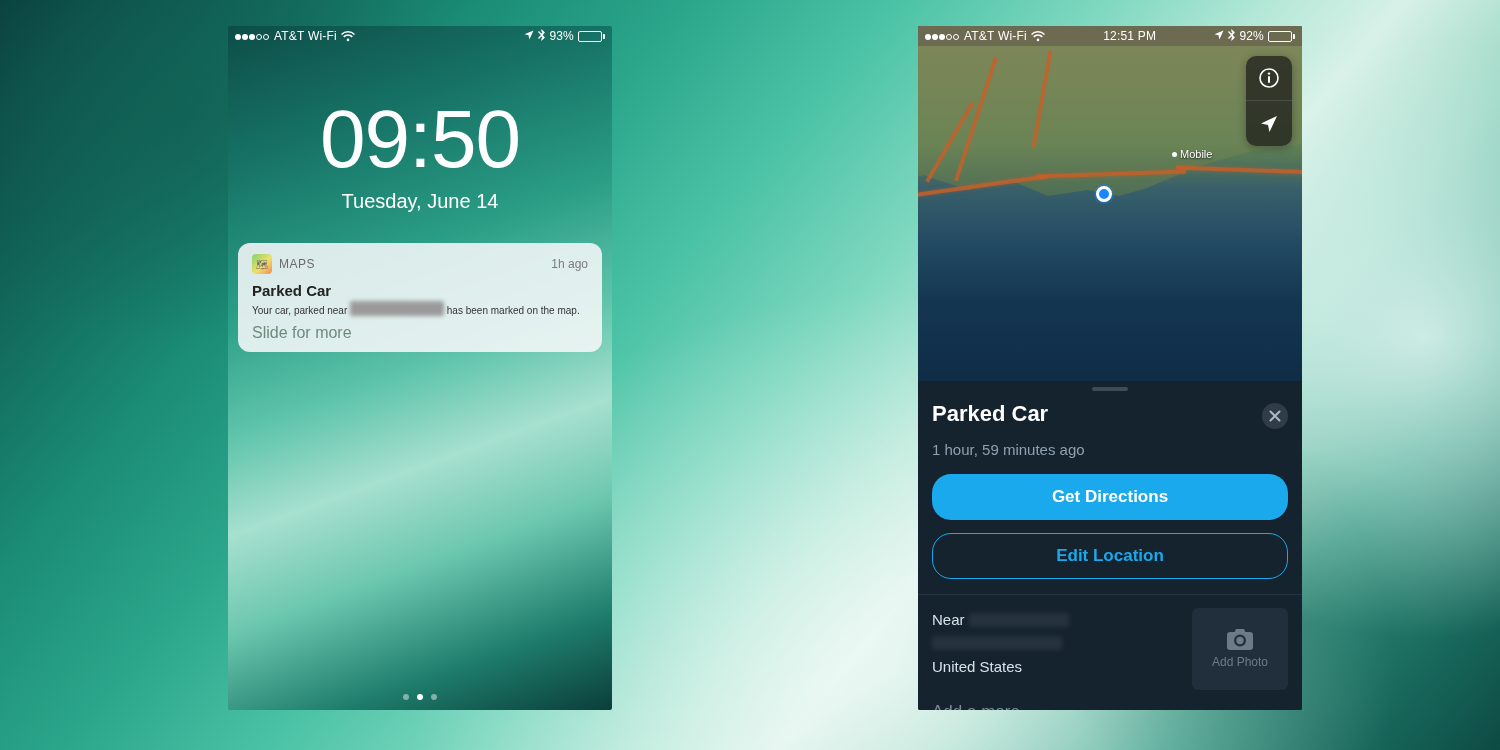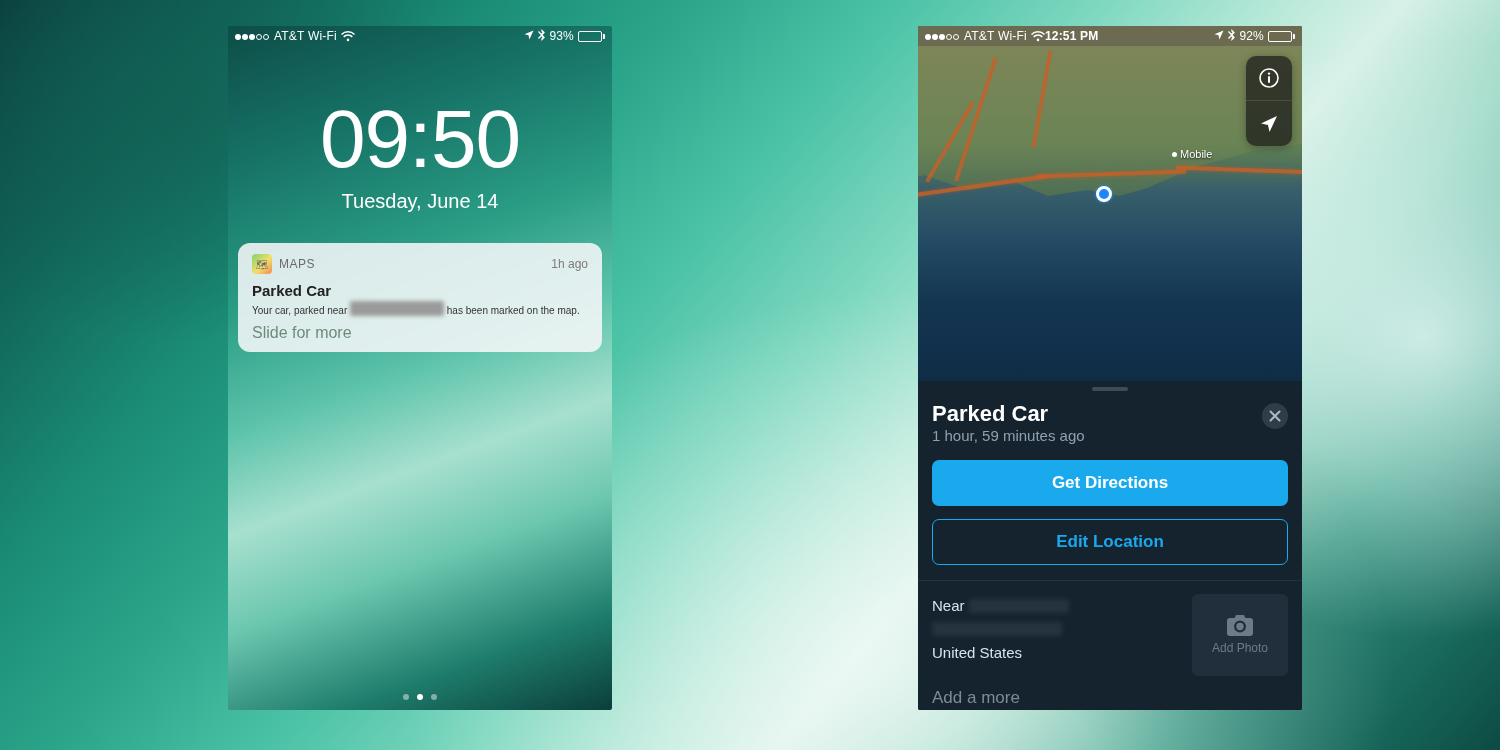--- a/index.html
+++ b/index.html
@@ -3,21 +3,21 @@
 <meta charset="utf-8">
 <style>
 *{margin:0;padding:0;box-sizing:border-box;font-family:-apple-system,'Helvetica Neue',Arial,sans-serif;-webkit-font-smoothing:antialiased}
 body{width:1500px;height:750px;overflow:hidden;background:linear-gradient(130deg,#0a3d3d 0%,#116659 12%,#1a8a74 22%,#2aa58a 32%,#4ac2a5 42%,#7fd8c0 52%,#b6e8d8 60%,#d8f1e8 66%,#9ed9c6 74%,#3ba28a 84%,#17665a 94%,#0d4a44 100%);position:relative}
 .bg-swirl{position:absolute;inset:0;background:radial-gradient(ellipse 900px 700px at 60% 90%,rgba(255,255,255,.55),rgba(255,255,255,0) 55%),radial-gradient(ellipse 600px 500px at 95% 45%,rgba(230,248,245,.8),rgba(255,255,255,0) 60%),radial-gradient(ellipse 500px 420px at 12% 15%,rgba(18,96,84,.7),rgba(0,0,0,0) 55%),radial-gradient(ellipse 400px 350px at 85% 85%,rgba(16,90,80,.5),rgba(0,0,0,0) 55%)}
 .phone{position:absolute;width:384px;height:684px;font-family:-apple-system,'Helvetica Neue',Arial,sans-serif;overflow:hidden}
 .phone.left{left:228px;top:26px;border-radius:2px;background:linear-gradient(160deg,#0d4d48 0%,#177467 18%,#2a9d85 35%,#5ec4ab 50%,#a7e0cf 62%,#6cc7af 74%,#1e7d6c 88%,#0b3e3a 100%);color:#fff}
 .phone.right{left:918px;top:26px;border-radius:2px;background:#15232f;color:#fff}
 .status{display:flex;align-items:center;justify-content:space-between;font-size:12px;height:20px;padding:0 7px;letter-spacing:.2px}
 .status .sl,.status .sr{display:flex;align-items:center;gap:4px}
-.status .center{flex:1;font-weight:700}
+.status .center{flex:1;text-align:center;font-weight:400}
 .dots span{display:inline-block;width:6px;height:6px;border-radius:50%;margin-right:1px}
 .dots .f{background:#fff}
 .dots .e{border:1px solid #fff}
 .wifi svg,.bt svg,.loc svg{display:block}
 .batt{display:inline-flex;align-items:center}
 .batt .shell{width:24px;height:11px;border:1px solid #fff;border-radius:2px;padding:1px;display:inline-block}
 .batt .fill{height:100%;background:#fff;border-radius:1px}
 .batt .tip{width:2px;height:5px;background:#fff;margin-left:1px;border-radius:0 1px 1px 0}
 
 .lock-time{text-align:center;margin-top:52px;font-weight:200;font-size:82px;letter-spacing:-1px;line-height:1}
@@ -50,23 +50,23 @@
 .map .city{position:absolute;left:254px;top:102px;font-size:11px;color:#fff;text-shadow:0 1px 2px rgba(0,0,0,.8);display:flex;align-items:center;gap:3px}
 .map .city::before{content:'';width:5px;height:5px;background:#fff;border-radius:50%;display:inline-block}
 .map-ctrl{position:absolute;right:10px;top:10px;width:46px;background:rgba(25,25,25,.72);border-radius:10px;overflow:hidden;box-shadow:0 2px 8px rgba(0,0,0,.3)}
 .map-ctrl .seg{height:45px;display:flex;align-items:center;justify-content:center}
 .map-ctrl .seg:first-child{border-bottom:1px solid rgba(255,255,255,.12)}
 .card{position:absolute;left:0;right:0;bottom:0;top:355px;background:#15232f;padding:0 14px 14px}
 .grab{width:36px;height:4px;background:#3d4c58;border-radius:2px;margin:6px auto 10px}
 .card-head{display:flex;align-items:flex-start}
 .card-head .txt{flex:1}
 .card-title{font-size:22px;font-weight:600;color:#fff}
-.card-sub{font-size:15px;color:#8fa0af;margin-top:0}
+.card-sub{font-size:15px;color:#8fa0af;margin-top:14px}
 .close{width:26px;height:26px;border-radius:50%;background:#2e3d49;display:flex;align-items:center;justify-content:center;margin-top:2px}
-.btn{width:100%;height:46px;border-radius:7px;display:flex;align-items:center;justify-content:center;font-size:17px;font-weight:600;margin-top:16px}
+.btn{width:100%;height:46px;border-radius:19px;display:flex;align-items:center;justify-content:center;font-size:17px;font-weight:600;margin-top:16px}
 .btn.primary{background:#1aa9ec;color:#fff}
 .btn.secondary{background:transparent;border:1px solid #1aa9ec;color:#1aa9ec;margin-top:13px}
 .sep{height:1px;background:#263340;margin:15px -14px 0}
 .near{display:flex;margin-top:13px;gap:16px;align-items:flex-start}
 .near .addr{flex:1;font-size:15px;color:#d8e2ea;line-height:1.55}
 .near .addr .rblk{display:inline-block;background:#26333e;border-radius:2px;filter:blur(2px);vertical-align:-2px}
 .near .addr .rb1{width:100px;height:14px;margin-left:4px}
 .near .addr .rb2{width:130px;height:14px}
 .photo{width:96px;height:82px;background:#202f3b;border-radius:6px;display:flex;flex-direction:column;align-items:center;justify-content:center;color:#6c7b87;font-size:12px;gap:5px}
 .note{margin-top:12px;font-size:17px;color:#7c8b97}

